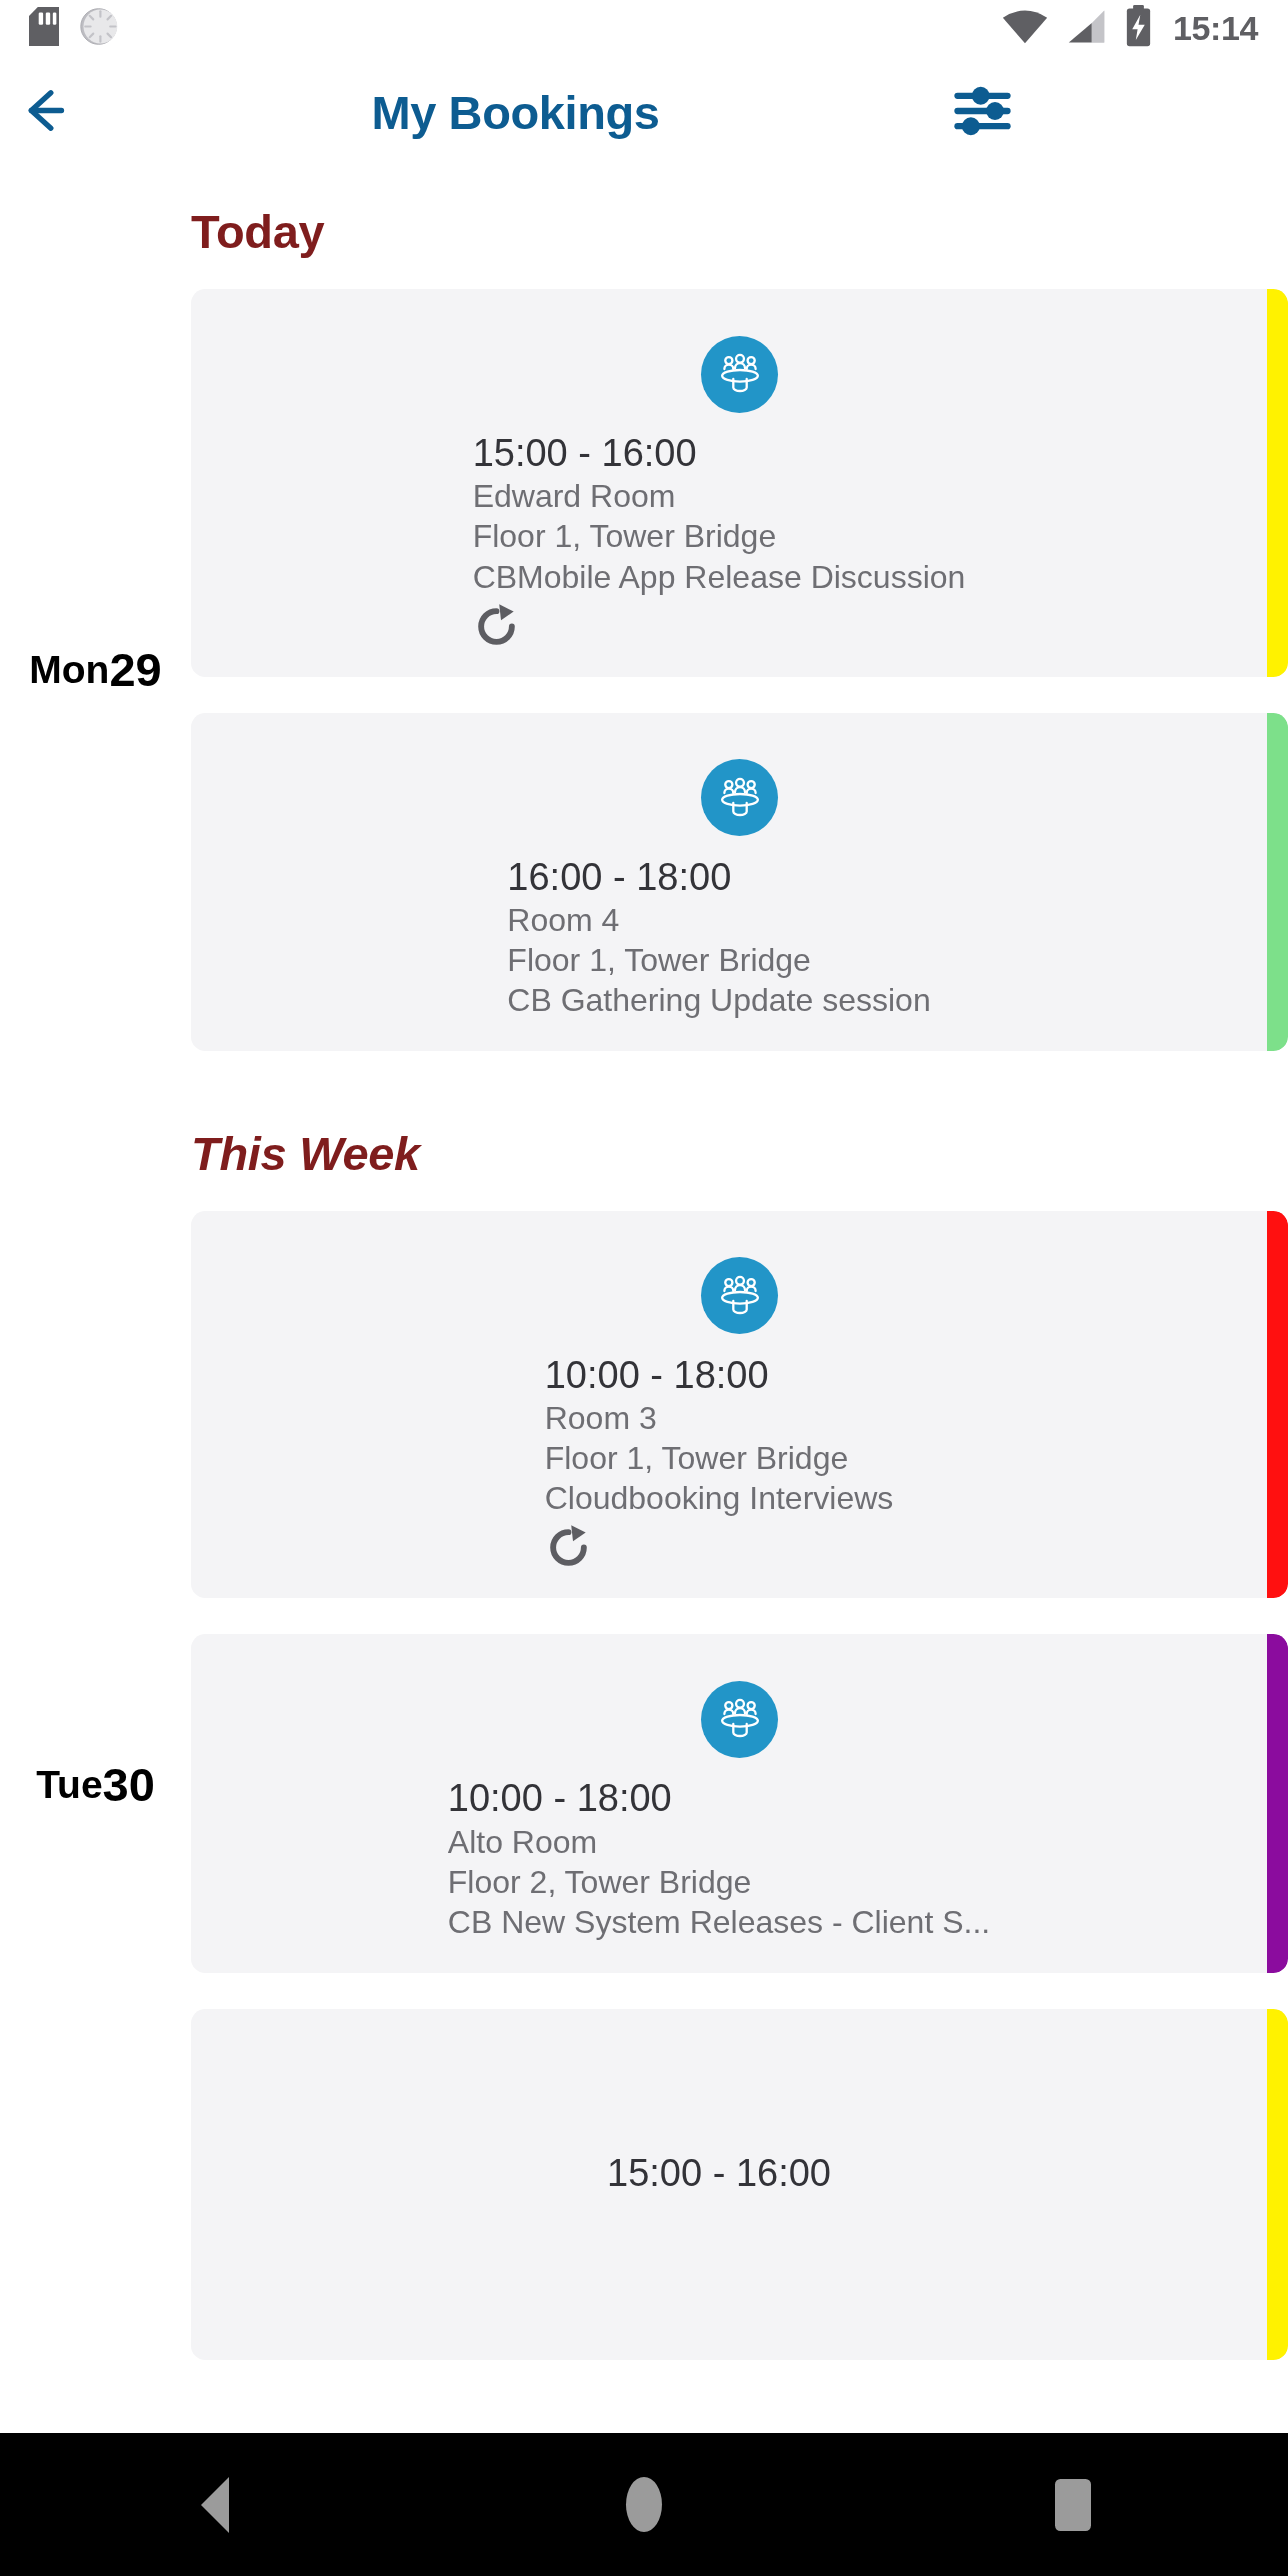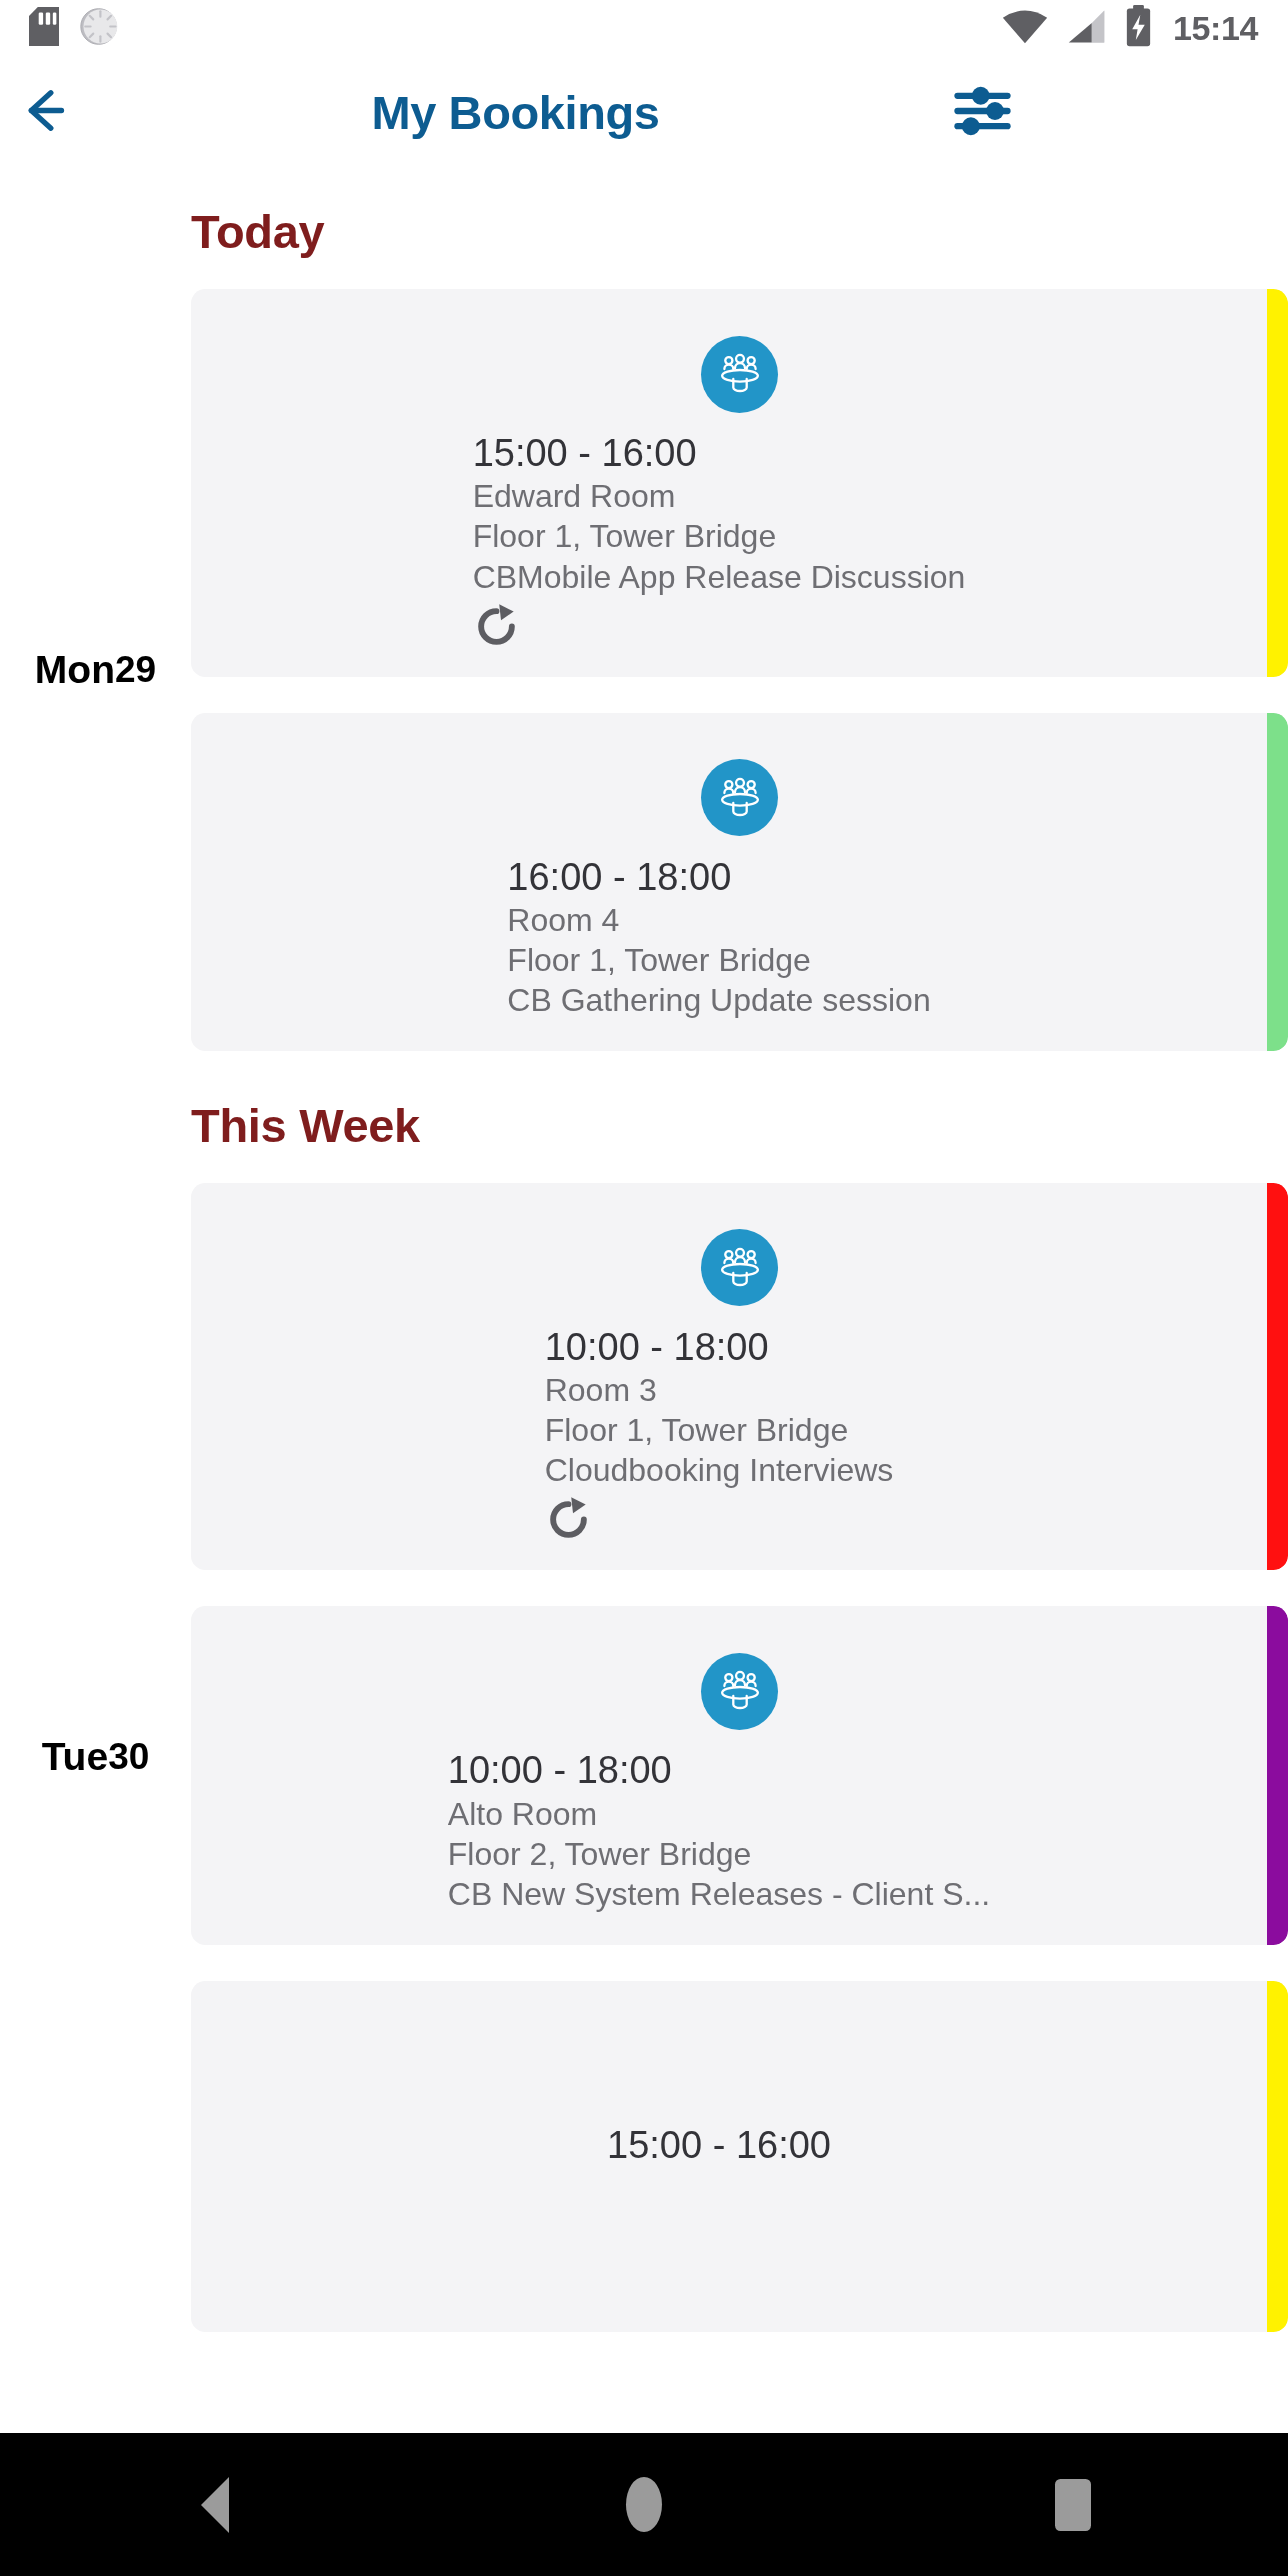--- a/index.html
+++ b/index.html
@@ -74,21 +74,21 @@
 
   
   .day-group { display:flex; align-items:center; }
   .day-gutter {
     width:191px; flex:0 0 191px;
     display:flex; flex-direction:row;
     align-items:center; justify-content:center;
     font-weight:bold; color:#000000;
   }
   .day-name { font-size:39px; line-height:1.08; }
-  .day-num  { font-size:37px; line-height:1.12; }
+  .day-num  { font-size:47px; line-height:1.12; }
   .day-cards { flex:1; display:flex; flex-direction:column; }
 
   .booking-card {
     position:relative;
     background:#f4f4f6;
     border-radius:14.3px;
     display:flex; align-items:center;
     padding:27px 0 27px 0;
     overflow:hidden;
     cursor:pointer;
@@ -292,21 +292,21 @@
             </div>
             <div class="card-body">
               <div class="card-time">16:00 - 18:00</div>
               <div class="card-line">Room 4</div>
               <div class="card-line">Floor 1, Tower Bridge</div>
               <div class="card-line">CB Gathering Update session</div>
             </div>
           </div>
         </div>
       </div>
-      <div class="section-heading" style="margin-top: 47px; margin-bottom: 30px;">This Week</div>
+      <div class="section-heading" style="margin-top: 75px; margin-bottom: 30px; font-style: italic;">This Week</div>
       <div class="day-group">
         <div class="day-gutter">
           <div class="day-name">Tue</div>
           <div class="day-num">30</div>
         </div>
         <div class="day-cards">
           <div class="booking-card">
             <div class="card-accent" style="background: rgb(255, 16, 16);"></div>
             <div class="card-icon-wrap">
               <div class="room-icon-circle">

